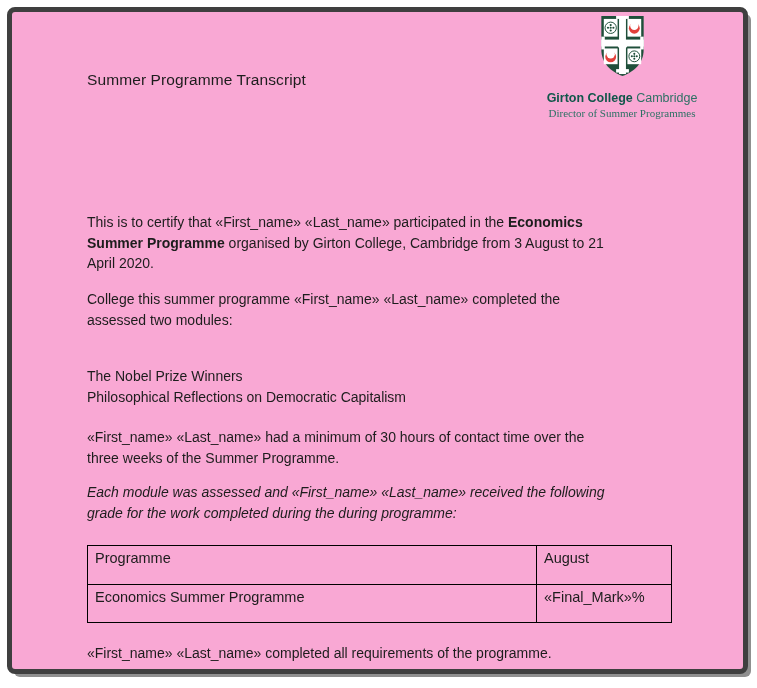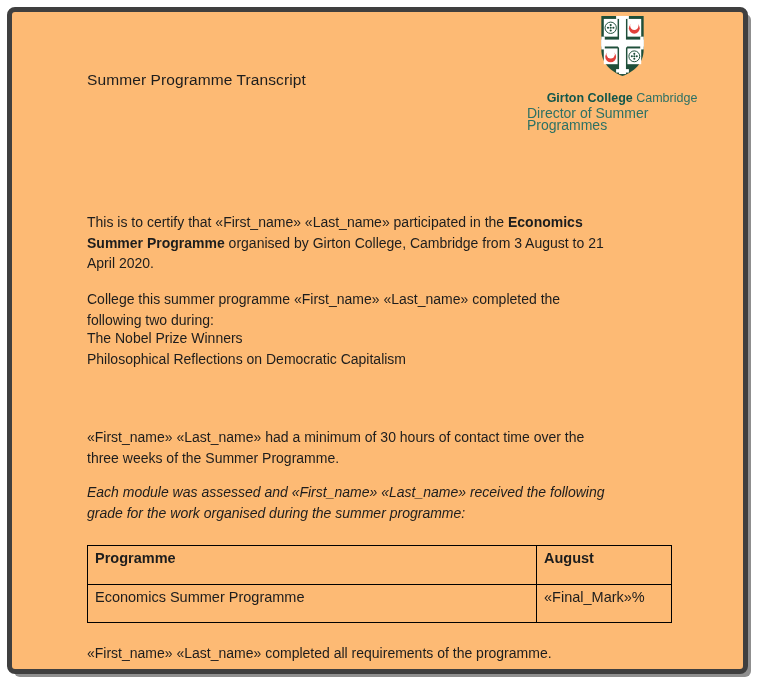--- a/index.html
+++ b/index.html
@@ -14,21 +14,21 @@
     height: 688px;
     background: #ffffff;
     overflow: hidden;
   }
   .sheet {
     position: absolute;
     left: 7px;
     top: 7px;
     width: 731px;
     height: 657px;
-    background: #fdba74;
+    background: #f9a8d4;
     border: 5px solid #3f3f3f;
     border-radius: 8px;
     box-shadow: 5px 5px 0 -2px #8f8f8f;
   }
   .doc-title {
     position: absolute;
     left: 75px;
     top: 59px;
     font-size: 15.5px;
     font-weight: 500;
@@ -54,58 +54,59 @@
     font-size: 12.5px;
     color: #2d7164;
     white-space: nowrap;
     line-height: 15px;
   }
   .brand-name .bold {
     font-weight: 700;
     color: #11564a;
   }
   .brand-sub {
-    font-size: 14px;
+    font-size: 11px;
     color: #2d7164;
     line-height: 12px;
     margin-top: 1px;
+    font-family: Liberation Serif, serif;
   }
   .para {
     position: absolute;
     left: 75px;
     width: 620px;
     margin: 0;
     font-size: 14px;
     line-height: 20.7px;
     color: #1d1d1d;
   }
   .para b { font-weight: 700; }
   .p-certify  { top: 200px; }
   .p-during   { top: 277px; }
-  .p-modules  { top: 316px; }
+  .p-modules  { top: 354px; }
   .p-contact  { top: 415px; }
   .p-assessed { top: 470px; font-style: italic; }
   .p-closing  { top: 631px; }
   table.grade-table {
     position: absolute;
     left: 75px;
     top: 533px;
     width: 560px;
     border-collapse: collapse;
     table-layout: fixed;
   }
   table.grade-table td, table.grade-table th {
     border: 1.5px solid #000000;
     font-size: 14.5px;
     color: #1d1d1d;
     text-align: left;
     vertical-align: top;
     padding: 4px 4px 4px 7px;
   }
-  table.grade-table th { font-weight: 700; margin-left: 36px; }
+  table.grade-table th { font-weight: 400; margin-left: 36px; }
   .row-head th { height: 30px; }
   .row-data td { height: 29px; }
   .col-programme { width: 437px; }
   .col-grade     { width: 123px; }
 </style>
 </head>
 <body>
 
 <div class="stage">
   <div class="sheet">
@@ -159,27 +160,27 @@
           <circle cx="25" cy="87" r="11" fill="#e2403a"></circle>
           <circle cx="25" cy="82" r="8.5" fill="#ffffff"></circle>
         </g>
       </svg>
       <div class="brand-name"><span class="bold">Girton College</span><span> Cambridge</span></div>
       <div class="brand-sub">Director of Summer Programmes</div>
     </div>
 
     <p class="para p-certify"><span>This is to certify that «First_name» «Last_name» participated in the </span><b>Economics</b><br><b>Summer Programme</b><span> organised by Girton College, Cambridge from 3 August to 21</span><br><span>April 2020.</span></p>
 
-    <p class="para p-during"><span>College this summer programme «First_name» «Last_name» completed the</span><br><span>following two during:</span></p>
+    <p class="para p-during"><span>College this summer programme «First_name» «Last_name» completed the</span><br><span>assessed two modules:</span></p>
 
     <p class="para p-modules"><span>The Nobel Prize Winners</span><br><span>Philosophical Reflections on Democratic Capitalism</span></p>
 
     <p class="para p-contact"><span>«First_name» «Last_name» had a minimum of 30 hours of contact time over the</span><br><span>three weeks of the Summer Programme.</span></p>
 
-    <p class="para p-assessed"><span>Each module was assessed and «First_name» «Last_name» received the following</span><br><span>grade for the work organised during the summer programme:</span></p>
+    <p class="para p-assessed"><span>Each module was assessed and «First_name» «Last_name» received the following</span><br><span>grade for the work completed during the during programme:</span></p>
 
     <table class="grade-table">
       <tbody>
           <tr class="row-head">
         <th class="col-programme">Programme</th>
         <th class="col-grade">August</th>
       </tr>
       <tr class="row-data">
         <td>Economics Summer Programme</td>
         <td>«Final_Mark»%</td>

